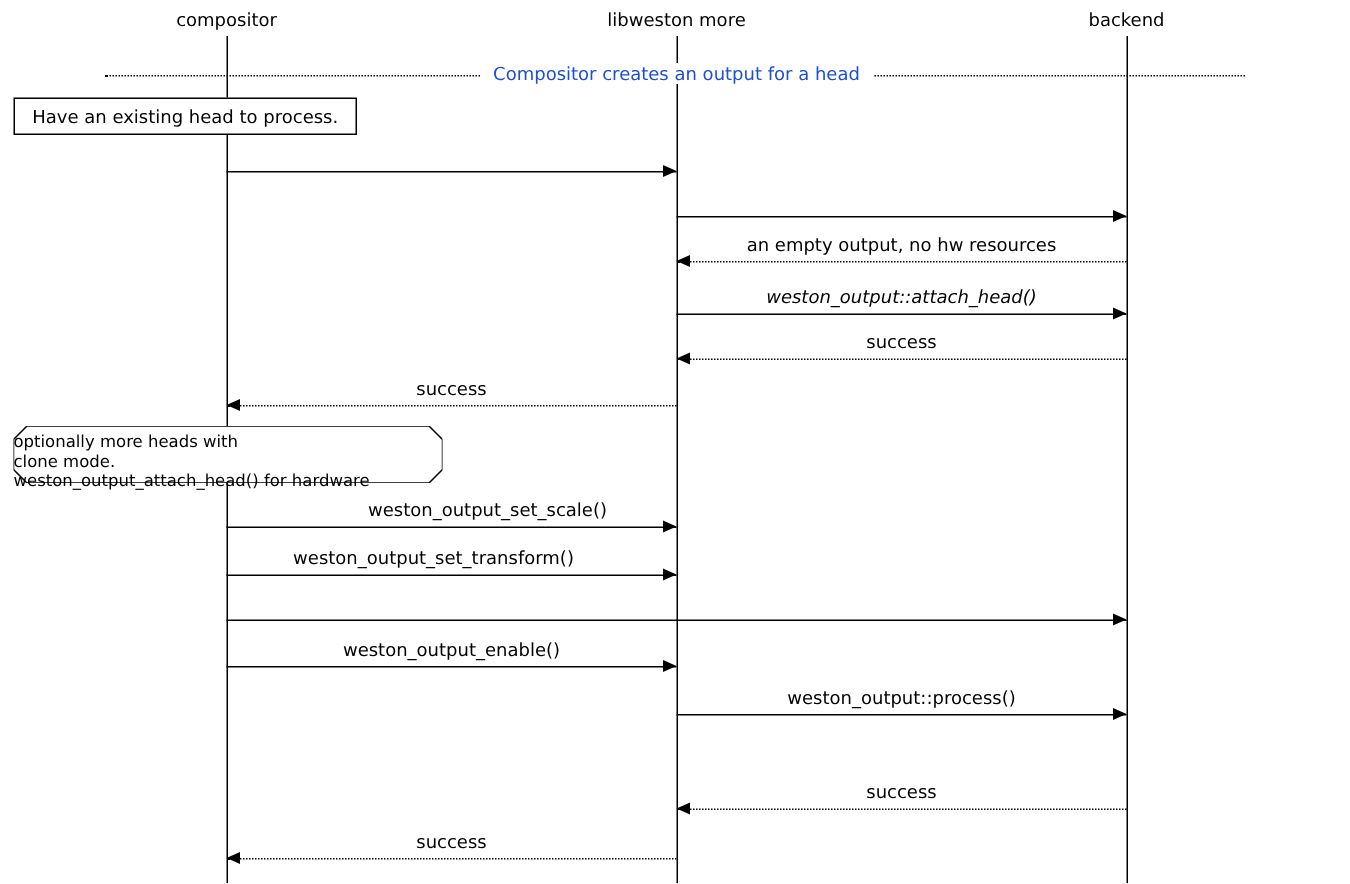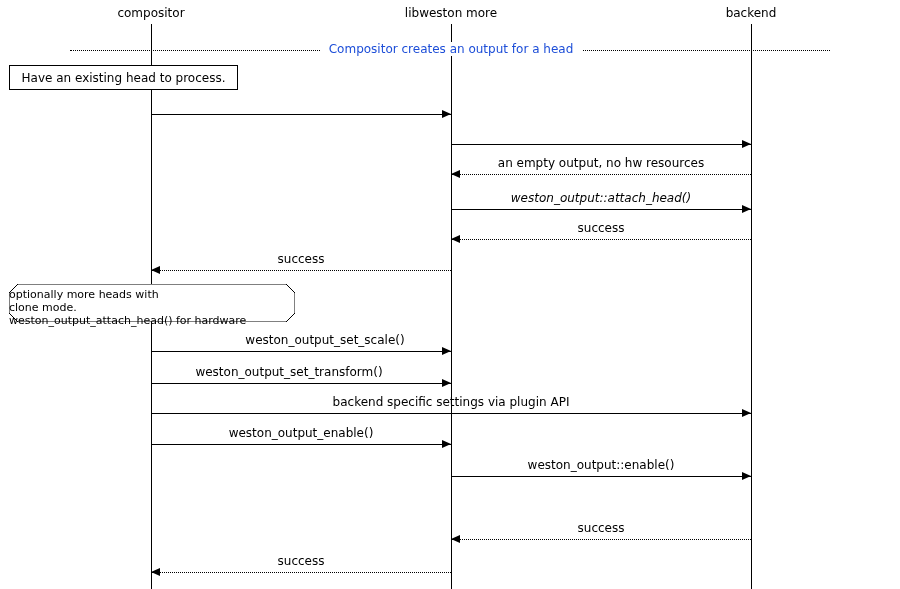--- a/index.html
+++ b/index.html
@@ -148,26 +148,25 @@
     <div class="arrowhead left" style="top: 266px; left: 151px;"></div>
     <div class="msg-label" style="left: 301px; top: 252px;">success</div>
     <div class="msg-line solid" style="left: 151px; top: 351px; width: 300px;"></div>
     <div class="arrowhead right" style="top: 347px; left: 442px;"></div>
     <div class="msg-label" style="left: 301px; top: 333px; margin-left: 24px;">weston_output_set_scale()</div>
     <div class="msg-line solid" style="left: 151px; top: 383px; width: 300px;"></div>
     <div class="arrowhead right" style="top: 379px; left: 442px;"></div>
     <div class="msg-label" style="left: 289px; top: 365px;">weston_output_set_transform()</div>
     <div class="msg-line solid" style="left: 151px; top: 413px; width: 600px;"></div>
     <div class="arrowhead right" style="top: 409px; left: 742px;"></div>
-    <div class="msg-label" style="left: 451px; top: 395px;">backend specific settings via plugin API</div>
     <div class="msg-line solid" style="left: 151px; top: 444px; width: 300px;"></div>
     <div class="arrowhead right" style="top: 440px; left: 442px;"></div>
     <div class="msg-label" style="left: 301px; top: 426px;">weston_output_enable()</div>
     <div class="msg-line solid" style="left: 451px; top: 476px; width: 300px;"></div>
     <div class="arrowhead right" style="top: 472px; left: 742px;"></div>
-    <div class="msg-label" style="left: 601px; top: 458px;">weston_output::enable()</div>
+    <div class="msg-label" style="left: 601px; top: 458px;">weston_output::process()</div>
     <div class="msg-line dotted" style="left: 451px; top: 539px; width: 300px;"></div>
     <div class="arrowhead left" style="top: 535px; left: 451px;"></div>
     <div class="msg-label" style="left: 601px; top: 521px;">success</div>
     <div class="msg-line dotted" style="left: 151px; top: 572px; width: 300px;"></div>
     <div class="arrowhead left" style="top: 568px; left: 151px;"></div>
     <div class="msg-label" style="left: 301px; top: 554px;">success</div>
   </div>
 
 </body></html>

